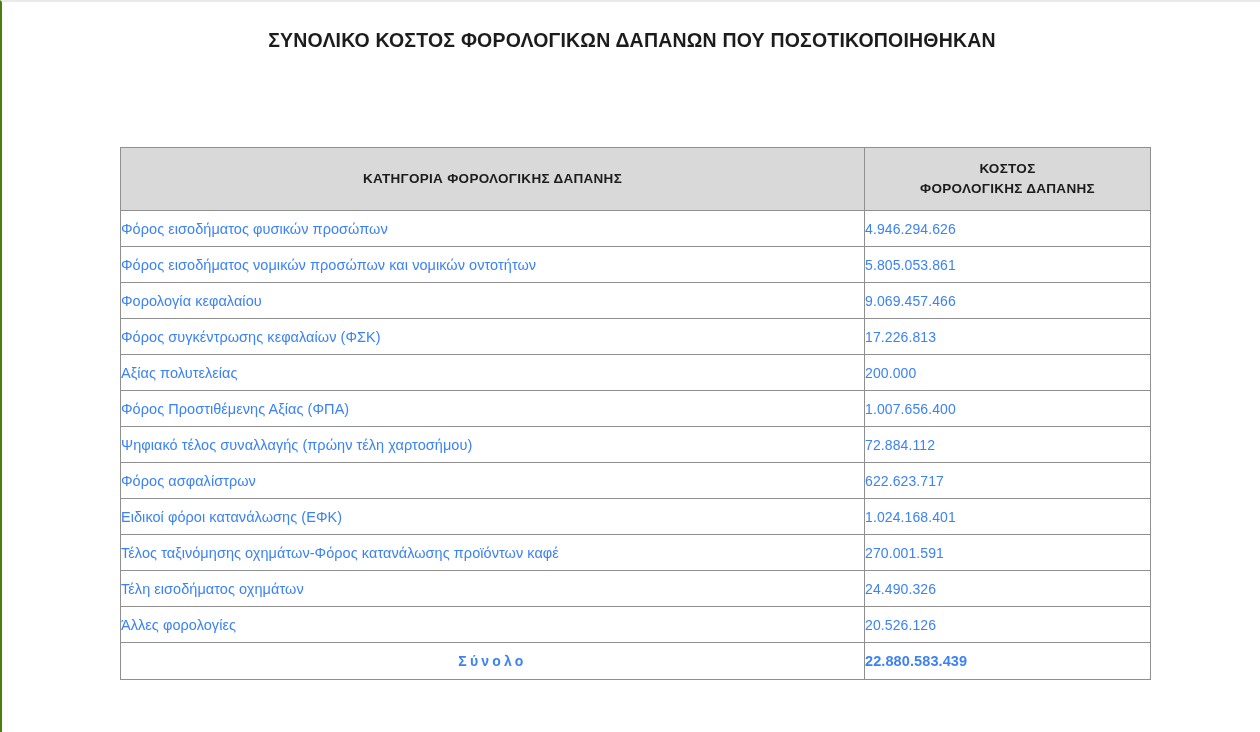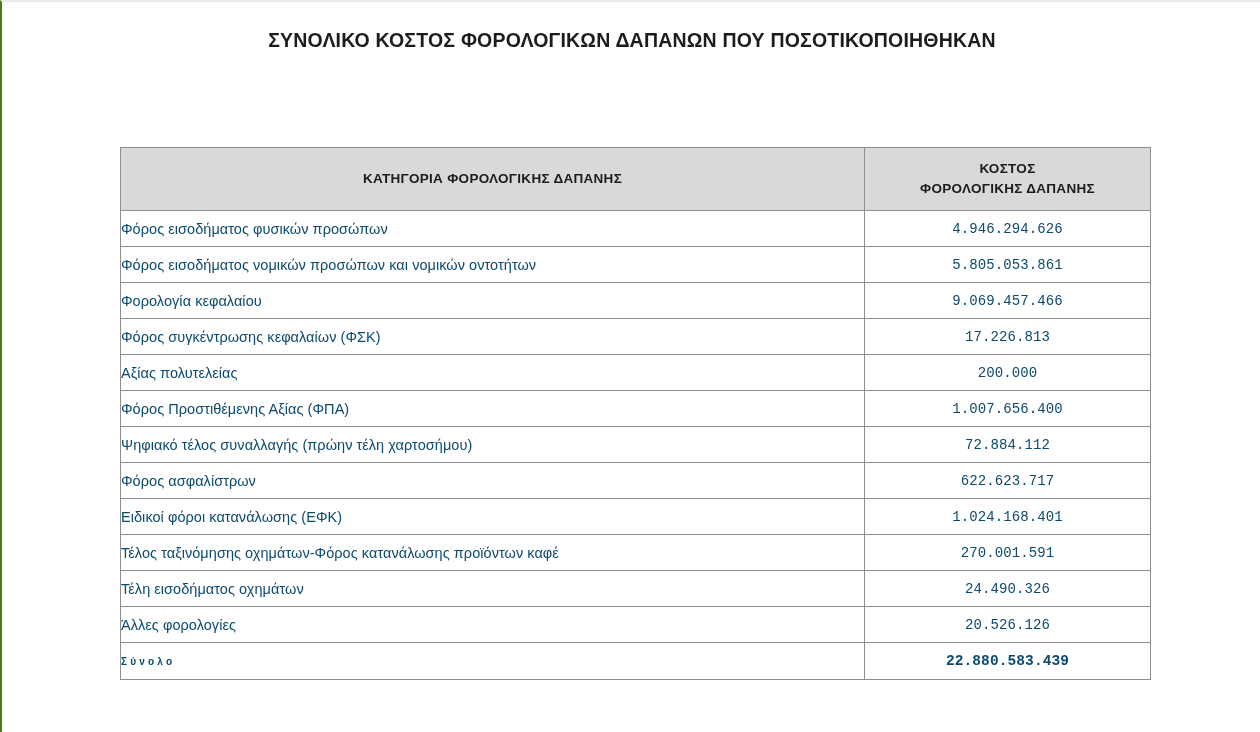--- a/index.html
+++ b/index.html
@@ -71,44 +71,43 @@
     letter-spacing: 0.3px;
     color: #1c1c1c;
     text-align: center;
     line-height: 1.45;
     border-color: #7d7d7d;
   }
 
   tbody td {
     height: 35px;
     font-size: 14.5px;
-    color: #0c4a6e;
+    color: #3b82f6;
   }
 
   td.cat {
     text-align: left;
     padding-left: 12px;
     letter-spacing: 0.05px;
   }
 
   td.cost {
-    text-align: center;
     font-size: 14px;
     letter-spacing: 0.1px;
-    font-family: Liberation Mono, monospace;
   }
 
   tr.total-row td {
     font-weight: bold;
     height: 36px;
   }
 
   tr.total-row td.cat {
     letter-spacing: 3.2px;
-    font-size: 10px;
+    font-size: 14px;
+    text-align: center;
   }
 
   tr.total-row td.cost {
     letter-spacing: 0.1px;
     font-size: 14.5px;
   }
 </style>
 </head>
 <body>
 

